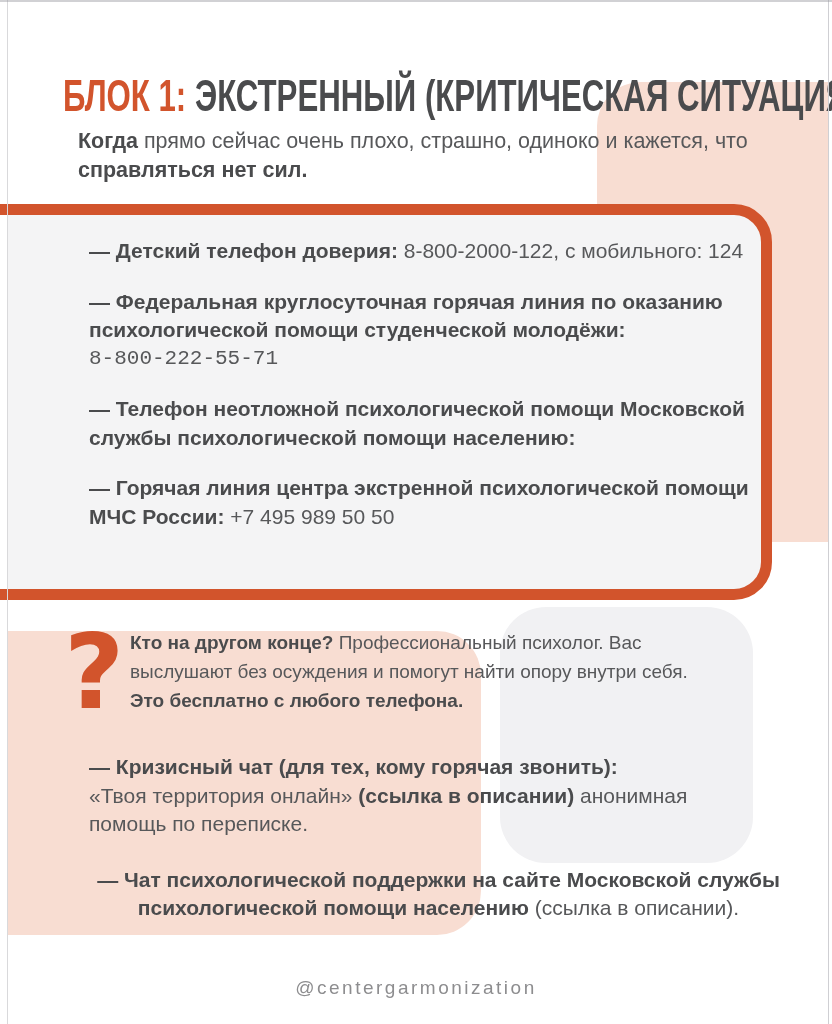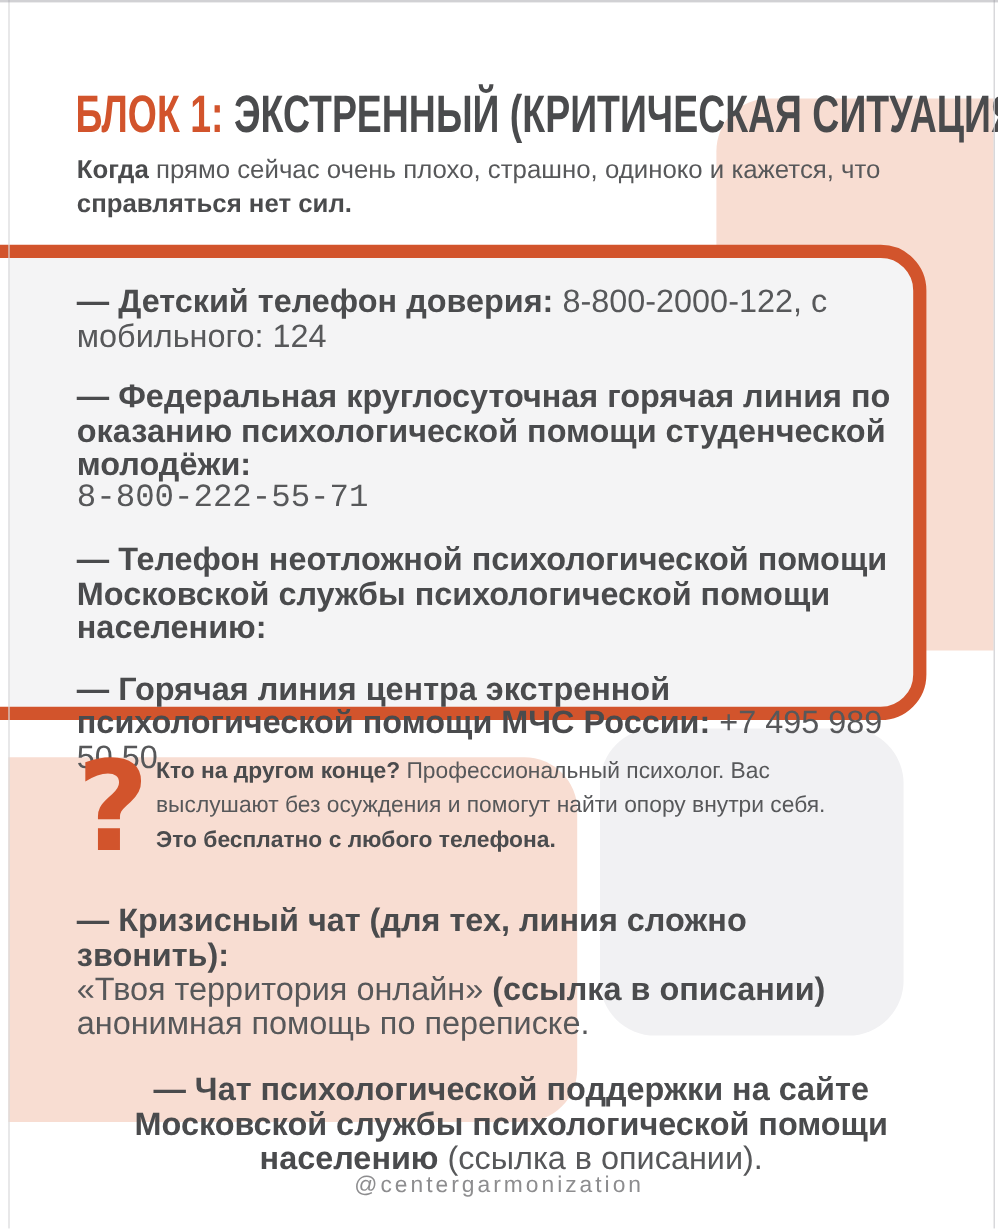--- a/index.html
+++ b/index.html
@@ -67,31 +67,32 @@
     font-size:40px;font-weight:bold;line-height:1;
     color:var(--text_bold);
     letter-spacing:0;
     white-space:nowrap;
     transform:scale(0.78,1.1);
     transform-origin:left top;
   }
   .title .accent{color:var(--accent);}
   .intro{
     position:absolute;z-index:3;
-    left:64px;top:127px;width:705px;
+    left:78px;top:127px;width:705px;
     font-size:21.5px;line-height:29px;color:var(--text);
   }
   .intro b,.entry b,.who-text b{color:var(--text_bold);}
   .hotlines{
     position:absolute;z-index:3;
     left:64px;top:237px;width:712px;
   }
   .entry{
-    font-size:27px;line-height:28.5px;color:var(--text);
+    font-size:21px;line-height:28.5px;color:var(--text);
     margin-bottom:22px;
+    margin-left:25px;
   }
   .hotlines .entry{max-width:684px;}
   .hotlines .entry.wide{max-width:706px;}
   .entry b{font-weight:bold;}
   .val.nl{display:block;font-family:Liberation Mono, monospace;}
   b.nl{display:block;}
   .who{
     position:absolute;z-index:3;
     left:64px;top:628px;width:700px;
   }
@@ -143,19 +144,19 @@
     <p class="entry"><b>— Телефон неотложной психологической помощи Московской службы психологической помощи населению:</b></p>
     <p class="entry wide"><b>— Горячая линия центра экстренной психологической помощи МЧС России:</b><span class="val"> +7 495 989 50 50</span></p>
   </div>
 
   <div class="who">
     <div class="qmark">?</div>
     <p class="who-text"><b>Кто на другом конце?</b><span> Профессиональный психолог. Вас выслушают без осуждения и помогут найти опору внутри себя. </span><b>Это бесплатно с любого телефона.</b></p>
   </div>
 
   <div class="chats">
-    <p class="entry chat-crisis"><b class="nl">— Кризисный чат (для тех, линия сложно звонить):</b><span>«Твоя территория онлайн» </span><b>(ссылка в описании)</b><span> анонимная помощь по переписке.</span></p>
+    <p class="entry chat-crisis"><b class="nl">— Кризисный чат (для тех, кому горячая звонить):</b><span>«Твоя территория онлайн» </span><b>(ссылка в описании)</b><span> анонимная помощь по переписке.</span></p>
     <p class="entry chat-moscow"><b>— Чат психологической поддержки на сайте Московской службы психологической помощи населению</b><span> (ссылка в описании).</span></p>
   </div>
 
   <div class="footer">@centergarmonization</div>
 
 </div>
 
 </body></html>

